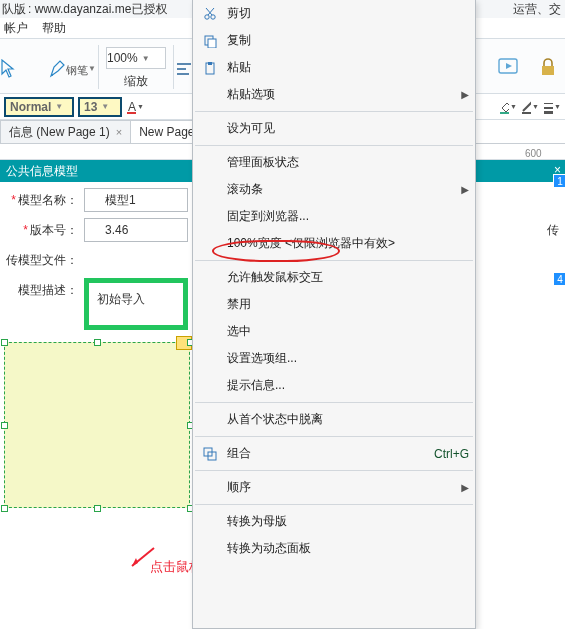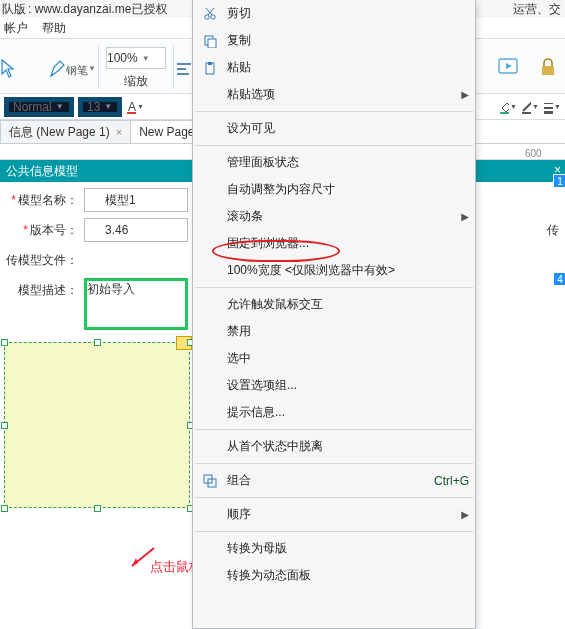--- a/index.html
+++ b/index.html
@@ -17,21 +17,21 @@
 .tool .lbl { font-size:11px; margin-top:2px; color:#555; }
 .tool .caret { font-size:8px; color:#777; margin-top:-1px; }
 .sep { width:1px; background:#d6dde3; margin:4px 2px; }
 .zoom { display:flex; flex-direction:column; align-items:center; padding-top:6px; width:70px; }
 .zoom-box { height:22px; width:60px; border:1px solid #c8ced4; background:#fff; display:flex; align-items:center; justify-content:flex-start; gap:4px; }
 .zoom-box .caret { font-size:8px; color:#777; }
 .toolbar-right-icons { display:flex; align-items:center; gap:18px; margin-left:auto; margin-right:6px; }
 .big-ic { width:22px; height:22px; }
 
 .formatbar { height:26px; border-bottom:1px solid #d6dde3; display:flex; align-items:center; padding:0 4px; gap:4px; background:#fff; }
-.dd { height:20px; border:5px solid #0c4a6e; display:flex; align-items:center; padding:0 4px; gap:4px; color:#666; background:#0f172a; }
+.dd { height:20px; border:2px solid #0c4a6e; display:flex; align-items:center; padding:0 4px; gap:4px; color:#666; background:#fef9c3;font-weight:bold; }
 .dd .caret { font-size:8px; color:#888; }
 .fmt-ic { width:18px; height:18px; display:inline-flex; align-items:center; justify-content:center; color:#555; }
 .fmt-ic .caret { font-size:7px; margin-left:1px; }
 
 .tabstrip { height:24px; border-bottom:1px solid #c8ced4; display:flex; align-items:flex-end; background:#fff; }
 .tab { height:23px; border:1px solid #c8ced4; border-bottom:none; padding:0 8px; display:flex; align-items:center; gap:6px; margin-right:-1px; background:#f2f4f6; color:#333; }
 .tab.active { background:#fff; }
 .tab .x { color:#888; font-size:11px; }
 
 .band { height:22px; background:#009aa6; color:#fff; display:flex; align-items:center; padding:0 6px; position:relative; }
@@ -39,21 +39,21 @@
 .badge { position:absolute; width:14px; height:14px; background:#1e90ff; color:#fff; font-size:10px; display:flex; align-items:center; justify-content:center; border:1px solid #fff; }
 .badge.b1 { right:-2px; top:174px; }
 .badge.b4 { right:-2px; top:272px; }
 
 .form { position:relative; padding:6px 0 0 0; }
 .row { display:flex; align-items:flex-start; height:30px; }
 .row.tall { height:auto; min-height:60px; }
 .lab { width:84px; text-align:right; padding-right:6px; padding-top:4px; color:#333; }
 .lab .req { color:#e23; margin-right:2px; }
 .inp { border:1px solid #b6bcc2; height:24px; padding:0 20px; display:flex; align-items:center; width:104px; background:#fff; color:#333; }
-.ta { border:3px solid #22c55e; width:104px; height:52px; padding:0; background:#fff; color:#333; }
+.ta { border:5px solid #22c55e; width:104px; height:52px; padding:8px; background:#fff; color:#333; }
 .txt-right { margin-left:auto; margin-right:6px; color:#333; }
 
 .canvas-area { position:relative; margin-top:4px; height:220px; }
 .shape { position:absolute; left:4px; top:0; width:186px; height:166px; border:1px dashed #2aa54a; background:#f5f8c8; }
 .handle { position:absolute; width:7px; height:7px; background:#fff; border:1px solid #2aa54a; }
 .yellow-tab { position:absolute; left:176px; top:-6px; width:16px; height:14px; background:#ffe27a; border:1px solid #c9a100; }
 .arrow { position:absolute; left:128px; top:546px; color:#e23; pointer-events:none; }
 .anno { position:absolute; left:150px; top:558px; color:#e23; font-size:13px; }
 
 .ctx { position:absolute; left:192px; top:0; width:284px; height:629px; background:#f6f6f6; border:1px solid #b8bec4; border-top:none; box-shadow:2px 2px 6px rgba(0,0,0,.15); }
@@ -282,23 +282,20 @@
   </div>
   <hr>
   <div class="mi">
       <span>设为可见</span>
     </div>
   <hr>
   <div class="mi">
       <span>管理面板状态</span>
     </div>
   <div class="mi">
-      <span>自动调整为内容尺寸</span>
-    </div>
-  <div class="mi">
     <span>滚动条</span>
     <span class="sub">▶</span>
   </div>
   <div class="mi">
       <span>固定到浏览器...</span>
     </div>
   <div class="mi">
       <span>100%宽度 &lt;仅限浏览器中有效&gt;</span>
     </div>
   <hr>

